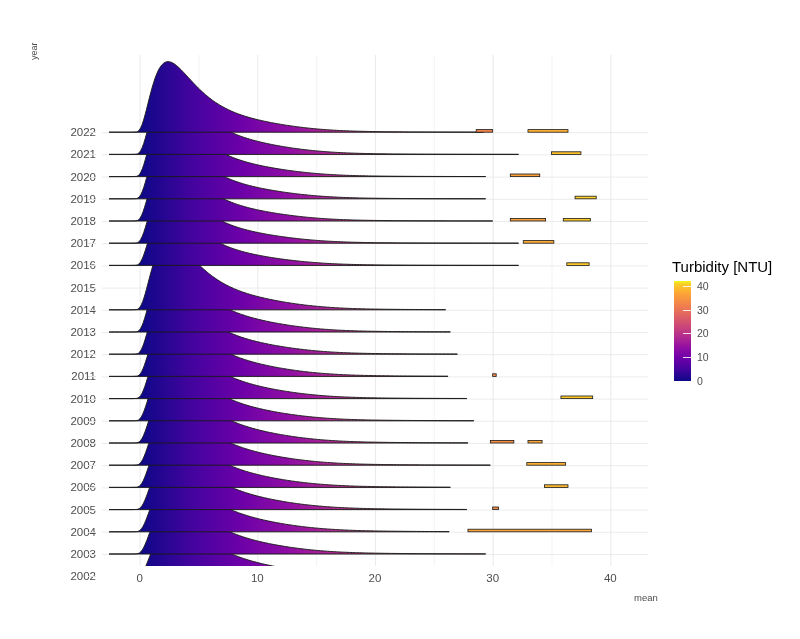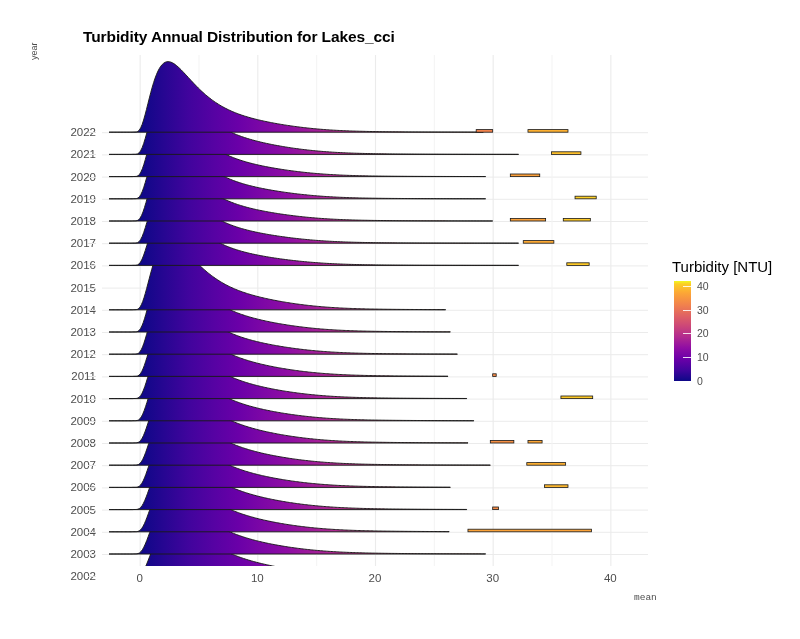--- a/index.html
+++ b/index.html
@@ -16,21 +16,21 @@
 
   #y-axis-title{
     position:absolute; left:29px; top:60px;
     font-size:9px; color:#4d4d4d;
     transform:rotate(-90deg); transform-origin:left top;
     white-space:nowrap;
   }
 
   #x-axis-title{
     position:absolute; left:634px; top:592px;
-    font-size:9.5px; color:#4d4d4d; white-space:nowrap;font-family:Liberation Mono, monospace;
+    font-size:9.5px; color:#4d4d4d; white-space:nowrap;
   }
 
   #panel{
     position:absolute; left:102px; top:55px;
     width:546px; height:511px;
     background:#ffffff;
   }
   #panel svg{display:block;}
 
   .ytick-label{
@@ -64,21 +64,20 @@
   .legend-label{
     position:absolute; left:25px; font-size:10.5px; color:#4d4d4d;
     transform:translateY(-50%); white-space:nowrap;
   }
 </style>
 </head>
 <body>
 
 <div id="root">
 
-  <div id="plot-title">Turbidity Annual Distribution for Lakes_cci</div>
 
   <div id="y-axis-title">year</div>
 
   <div id="x-axis-title">mean</div>
 
   <div id="panel">
       <svg width="546" height="511" viewBox="0 0 546 511">
         <defs>
           <linearGradient id="plasmaX" gradientUnits="userSpaceOnUse" x1="37.6551724137931" x2="531.8793103448276" y1="0" y2="0">
             <stop offset="0.0%" stop-color="rgb(13,8,135)"></stop>

